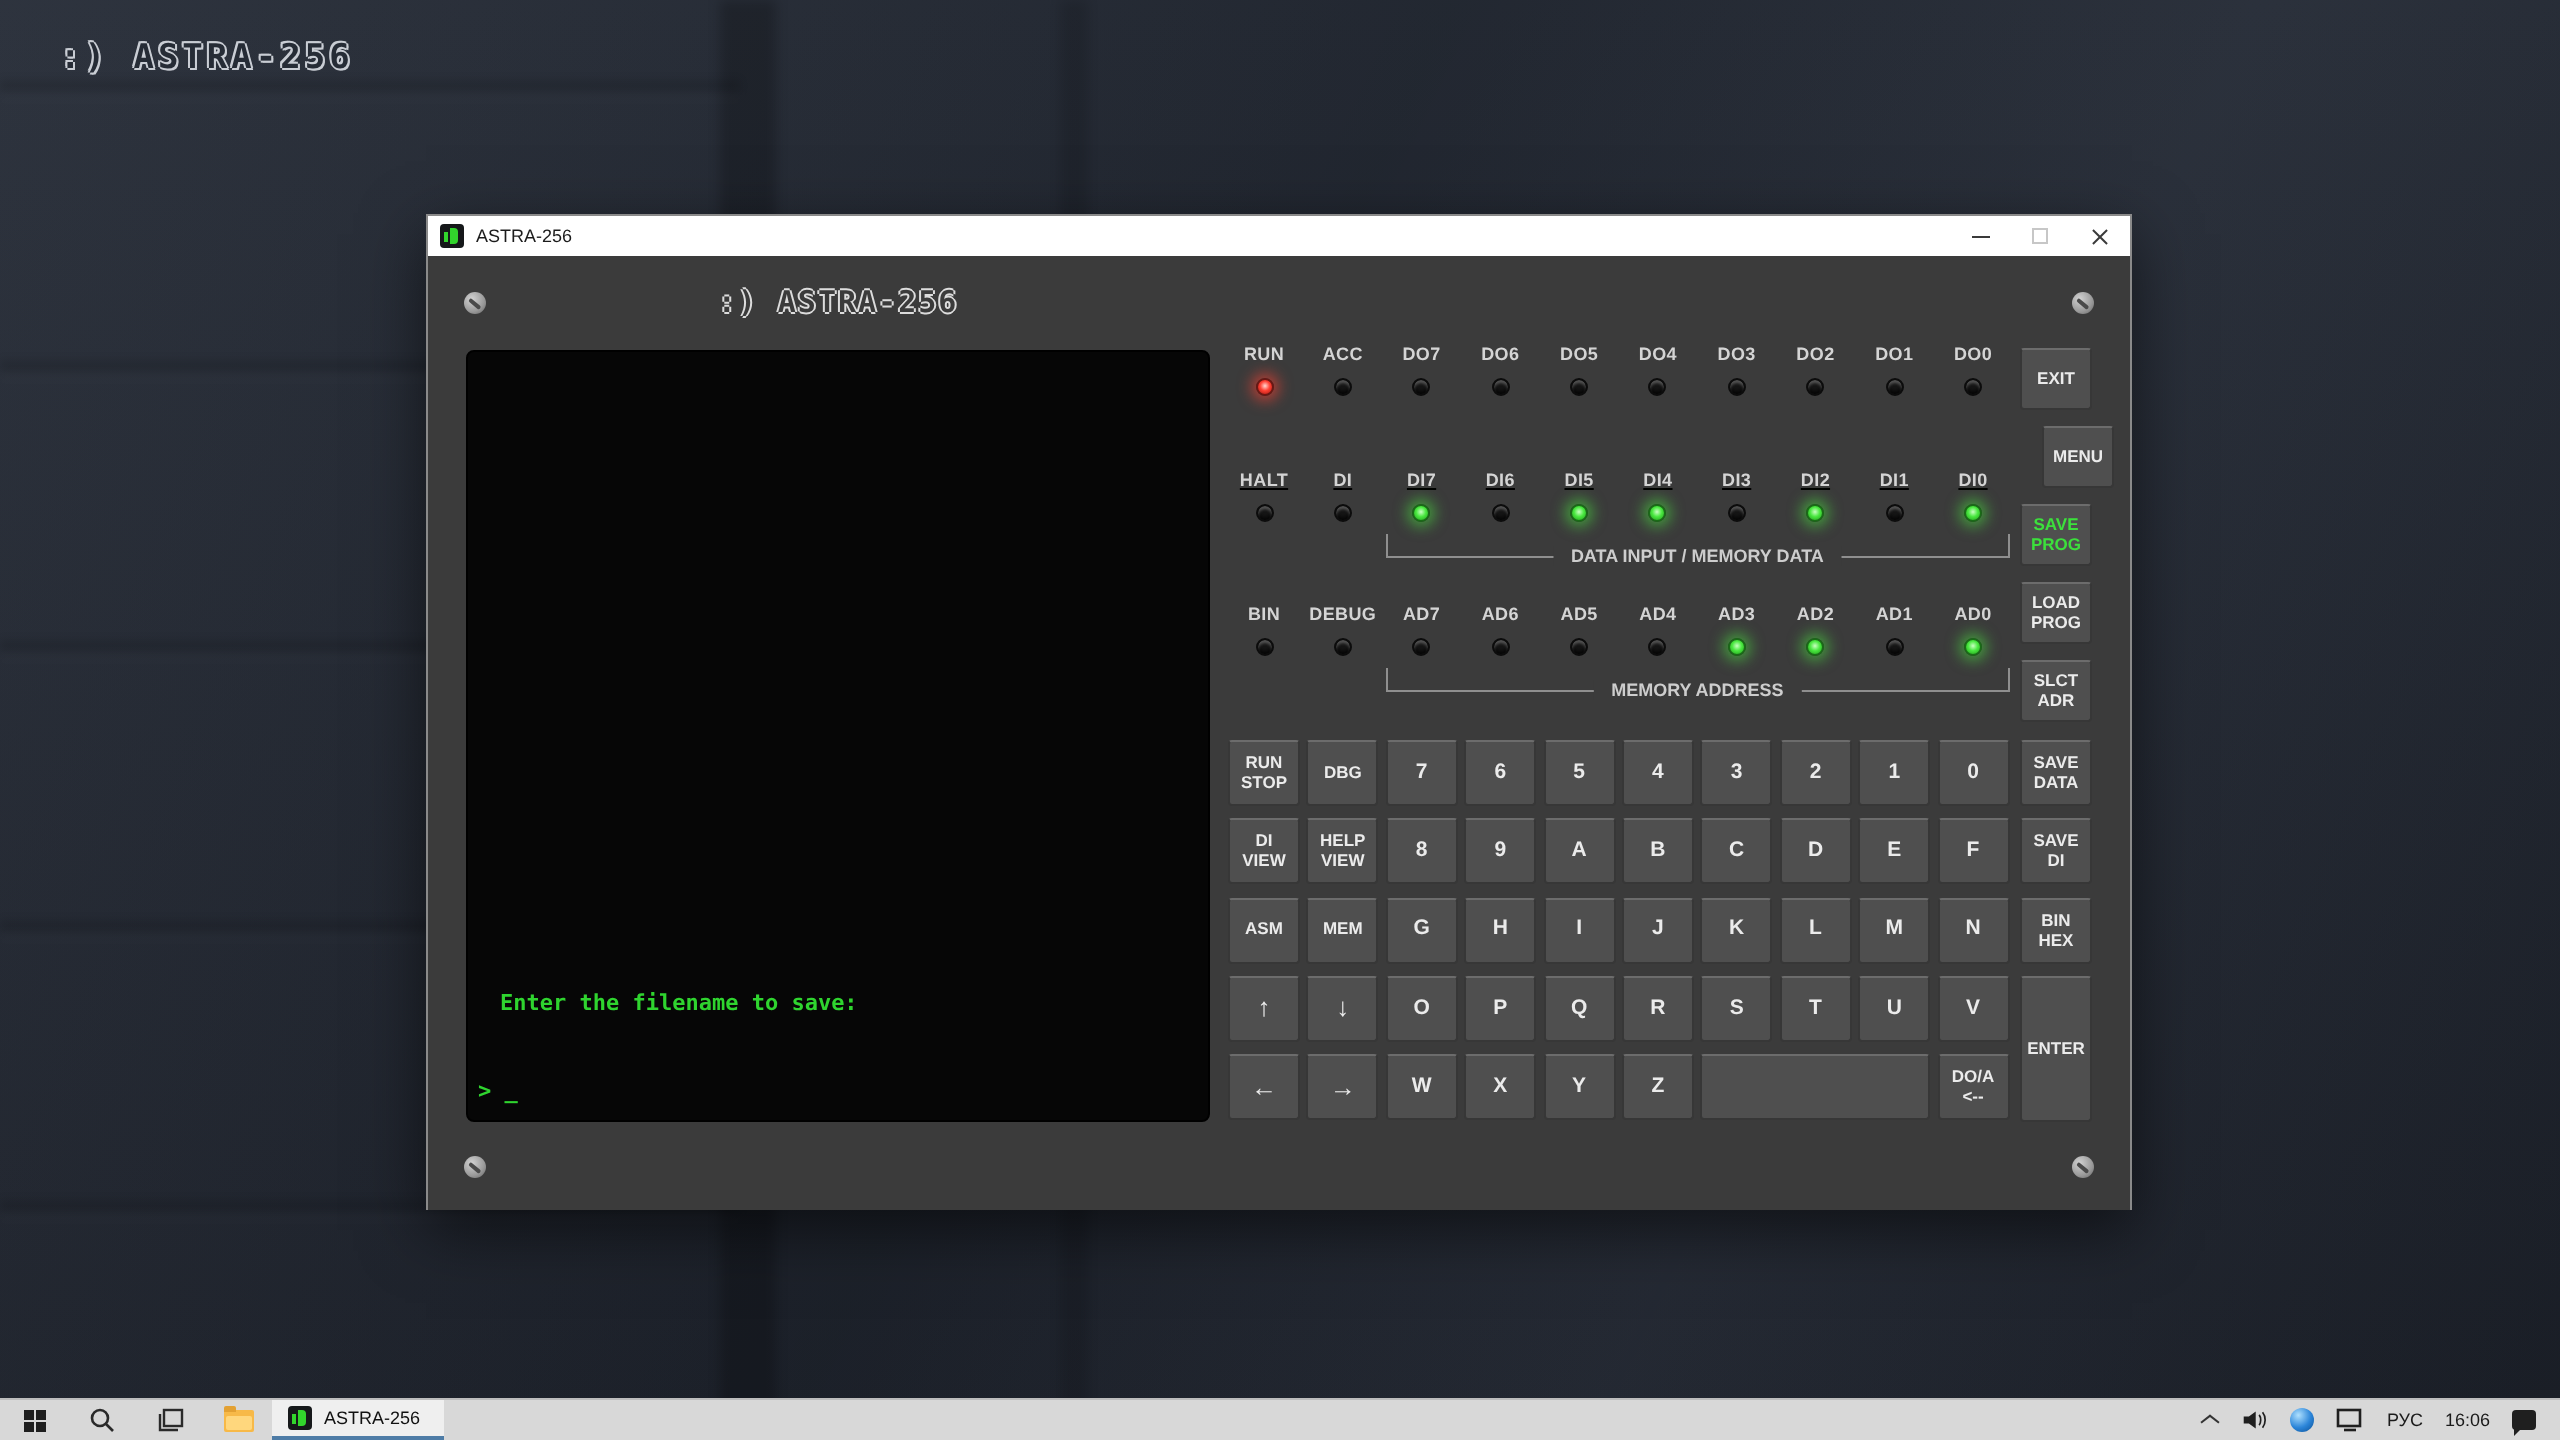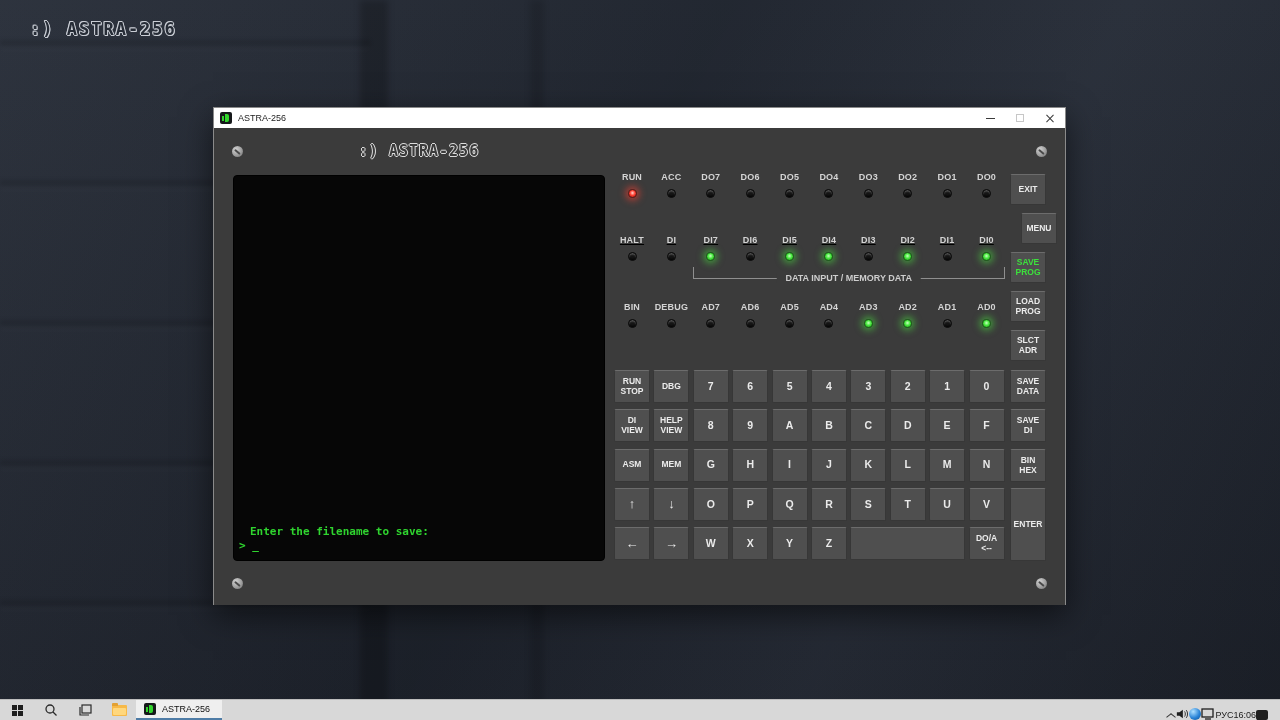--- a/index.html
+++ b/index.html
@@ -52,21 +52,21 @@
 
   .panel-logo { position:absolute; left:19px; top:14px; width:372px; text-align:center;
     font-family:"DejaVu Sans Mono", monospace; font-weight:bold; font-size:15px; letter-spacing:1px;
     color:#3b3b3b;
     text-shadow:-1px 0 #dcdcdc, 1px 0 #dcdcdc, 0 -1px #dcdcdc, 0 1px #dcdcdc; }
 
   
   .terminal { position:absolute; left:19px; top:47px; width:372px; height:386px;
     background:#060606; border-radius:4px; border:1px solid #000;
     display:flex; flex-direction:column; justify-content:flex-end; padding-bottom:7px;
-    font-family:"DejaVu Sans Mono", monospace; font-weight:bold; font-size:11px; color:#2fd42f; }
+    font-family:"DejaVu Sans Mono", monospace; font-weight:bold; font-size:11px; color:#2fd42f;gap:30px; }
   .t-line { padding-left:16px; line-height:14px; }
   .t-prompt { padding-left:5px; line-height:14px; }
 
   
   .right-block { position:absolute; left:400px; top:44px; width:432px; height:395px; }
 
   .led-area { position:absolute; left:0; top:0; width:391px; }
   .led-section { position:absolute; width:391px; }
   .led-section:nth-child(1) { top:0; }
   .led-section:nth-child(2) { top:63px;text-decoration:underline; }
@@ -112,21 +112,21 @@
   .taskbar { position:absolute; left:0; bottom:0; width:1280px; height:21px;
     background:#d8d8d8; border-top:1px solid #bdbdbd; display:flex; align-items:stretch; }
   .tb-btn { width:34px; display:flex; align-items:center; justify-content:center; }
   .start-glyph { display:grid; grid-template-columns:5px 5px; grid-template-rows:5px 5px; gap:1px; }
   .start-glyph i { background:#1f1f1f; }
   .task-app { display:flex; align-items:center; gap:6px; padding:0 12px 0 8px;
     background:#efefef; border-bottom:2px solid #4e7ca6; }
   .task-app .app-ico { margin-left:0; }
   .task-app-label { font-size:9px; color:#111; }
   .tb-spacer { flex:1 1 auto; }
-  .tray { display:flex; align-items:flex-end; padding-right:12px; }
+  .tray { display:flex; align-items:center; gap:11px; padding-right:12px; }
   .tray-text { font-size:9px; color:#1a1a1a; }
   .chevron { width:8px; height:8px; position:relative; }
   .chevron::before, .chevron::after { content:""; position:absolute; top:3px; width:6px; height:1.4px; background:#333; }
   .chevron::before { left:-1px; transform:rotate(-38deg); }
   .chevron::after { left:3px; transform:rotate(38deg); }
   .blue-orb { width:12px; height:12px; border-radius:50%;
     background:radial-gradient(circle at 35% 30%, #aee0ff, #2a84d8 55%, #0b4e92 100%); }
   .folder-ico { position:relative; width:15px; height:11px; background:#f7b948; border-radius:1px; }
   .folder-ico::before { content:""; position:absolute; left:0; top:-2px; width:6px; height:3px; background:#e3a133; border-radius:1px 1px 0 0; }
   .folder-ico::after { content:""; position:absolute; left:1px; top:3px; width:13px; height:7px; background:#ffd77d; border-radius:1px; }
@@ -249,20 +249,23 @@
                 <div class="led"></div>
                 <div class="led"></div>
                 <div class="led"></div>
                 <div class="led"></div>
                 <div class="led"></div>
                 <div class="led"></div>
                 <div class="led on-green"></div>
                 <div class="led on-green"></div>
                 <div class="led"></div>
                 <div class="led on-green"></div>
+              </div>
+              <div class="bracket">
+                <span>MEMORY ADDRESS</span>
               </div>
             </div>
           </div>
         <div class="keys">
             <div class="key word">RUN
 STOP</div>
             <div class="key word">DBG</div>
             <div class="key ch">7</div>
             <div class="key ch">6</div>
             <div class="key ch">5</div>

